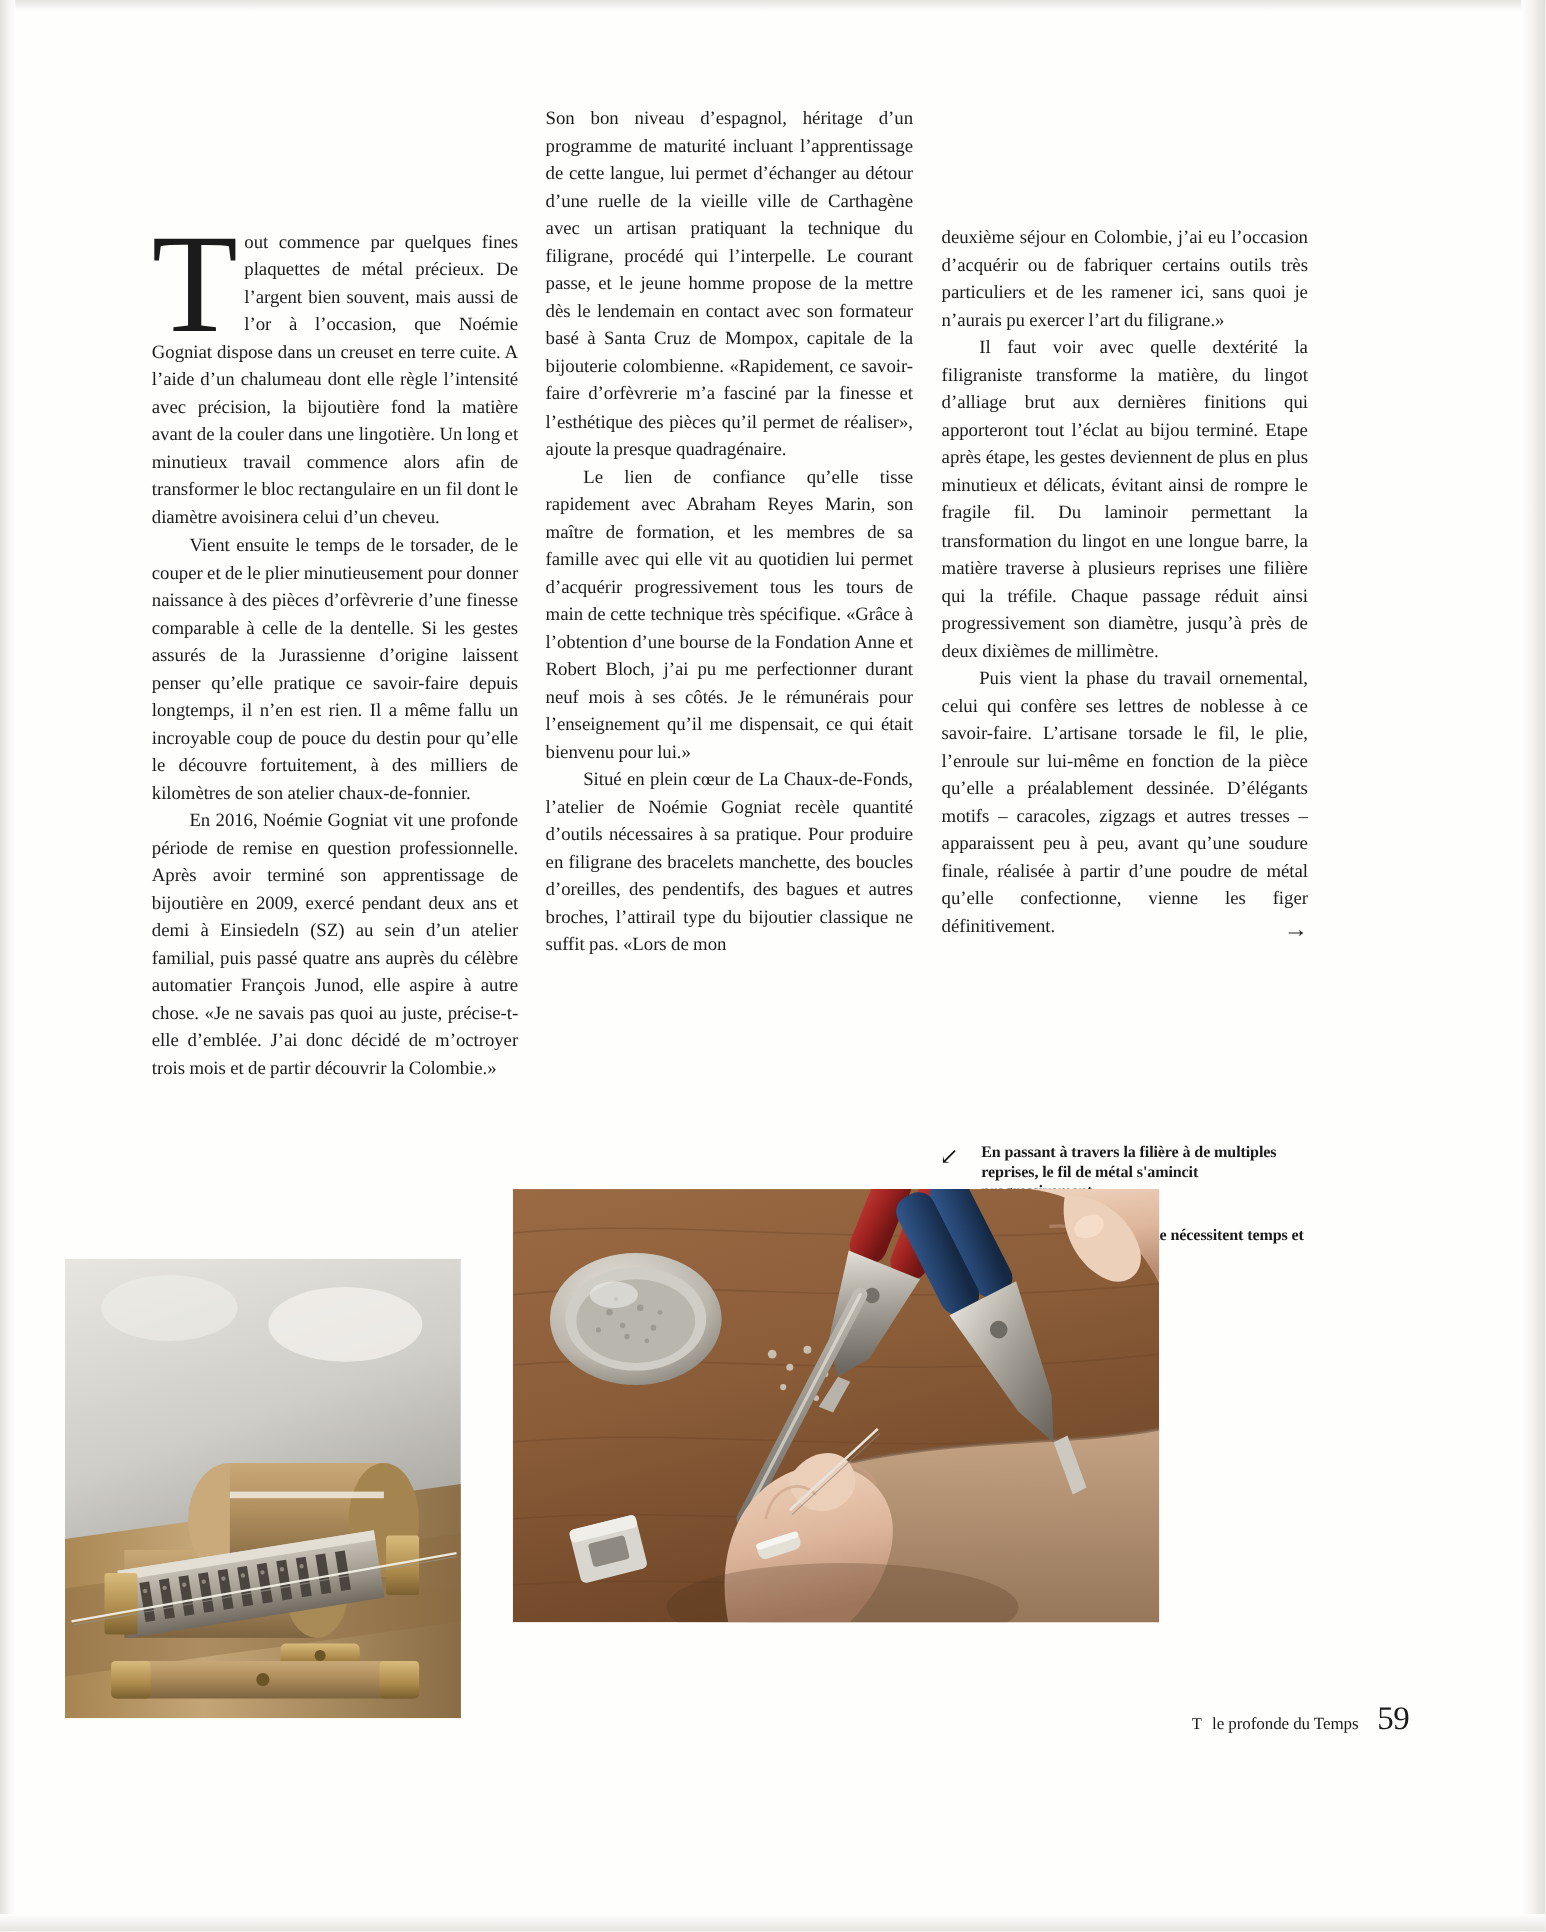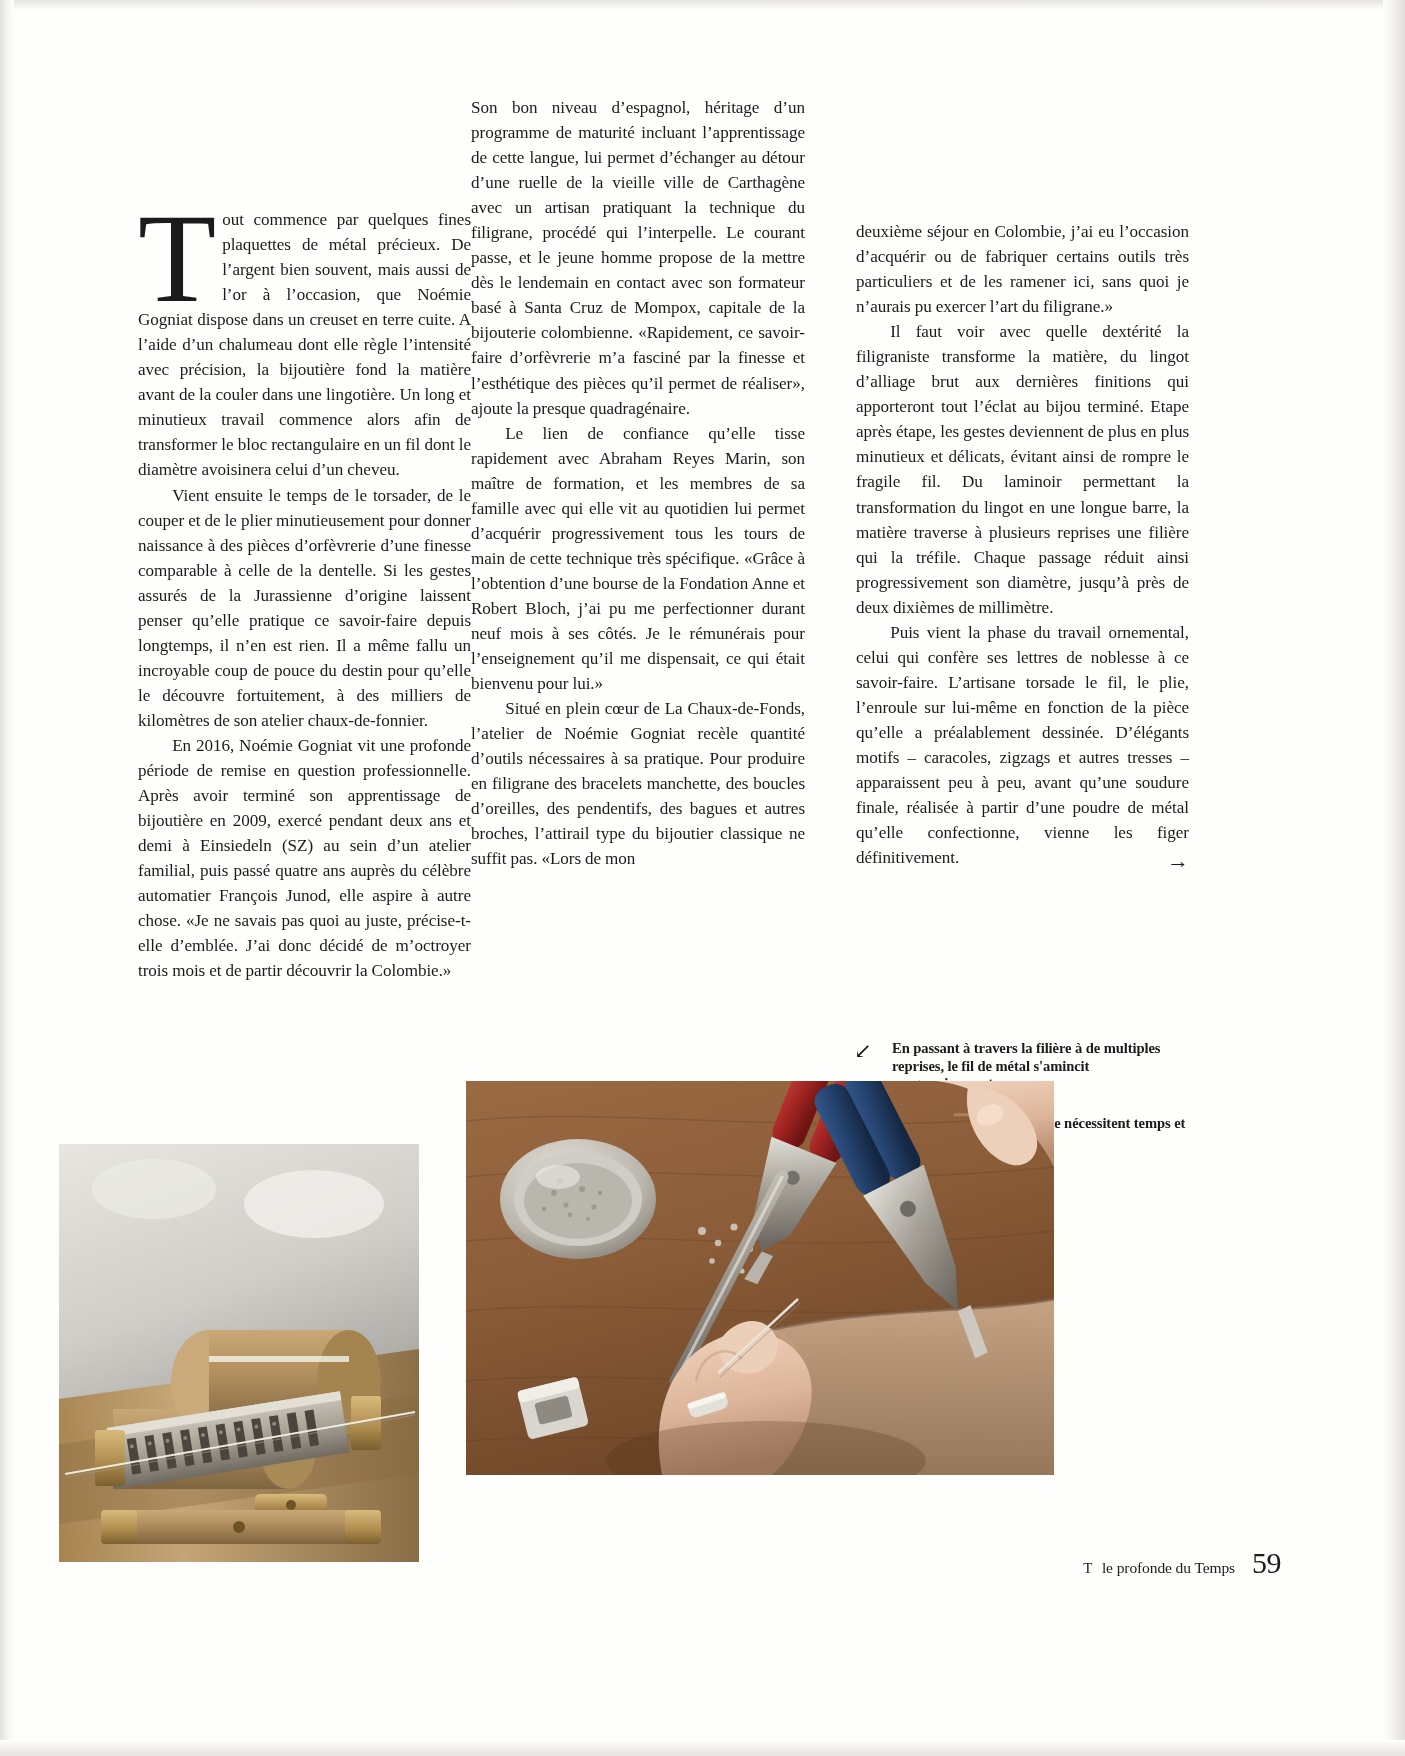--- a/index.html
+++ b/index.html
@@ -42,22 +42,22 @@
     text-align: justify;
     text-justify: inter-word;
     hyphens: manual;
     letter-spacing: -0.05px;
     word-spacing: -0.2px;
   }
   .col p { margin: 0; text-indent: 2.0em; }
   .col p.first { text-indent: 0; }
 
   #col1 { left: 138px; top: 207px; width: 333px; }
-  #col2 { left: 471px; top: 95px;  width: 334px; }
-  #col3 { left: 856px; top: 219px; width: 333px; }
+  #col2 { left: 496px; top: 95px;  width: 334px; }
+  #col3 { left: 856px; top: 203px; width: 333px; }
 
   
   .dropcap {
     float: left;
     font-size: 128px;
     line-height: 0.78;
     font-weight: 400;
     margin: 2px 6px -4px 0;
     font-family: "Liberation Serif", "DejaVu Serif", serif;
   }

